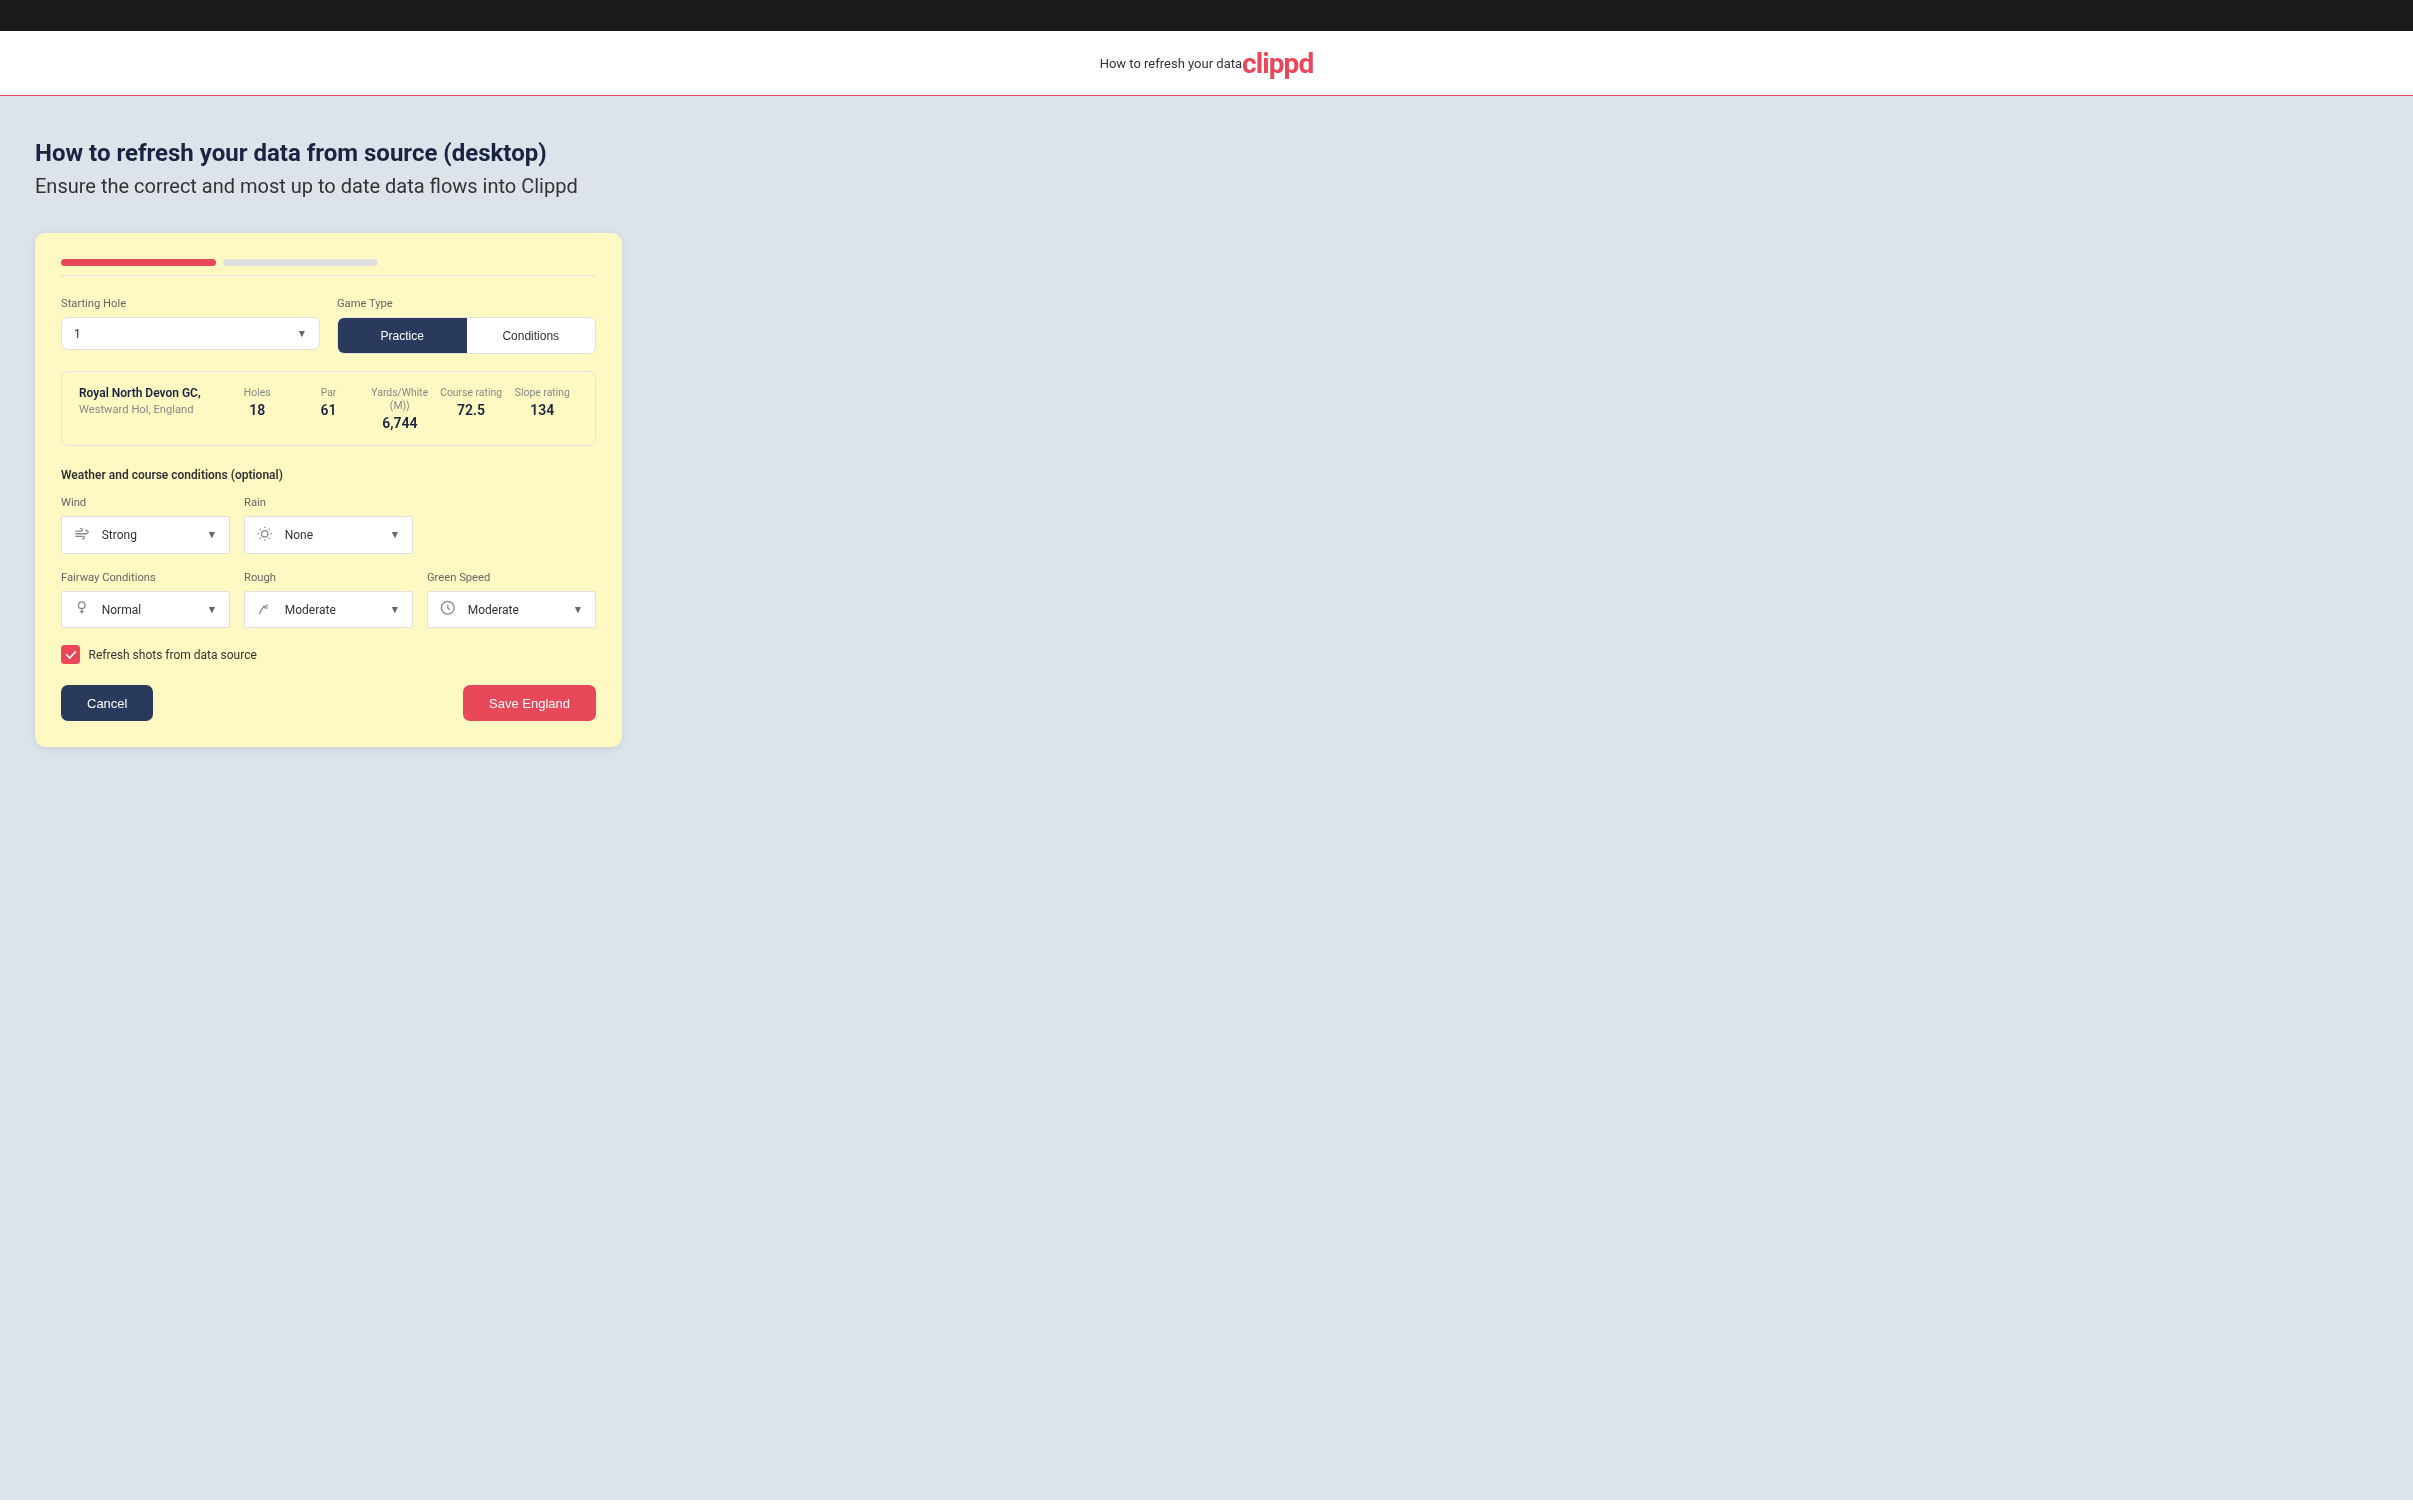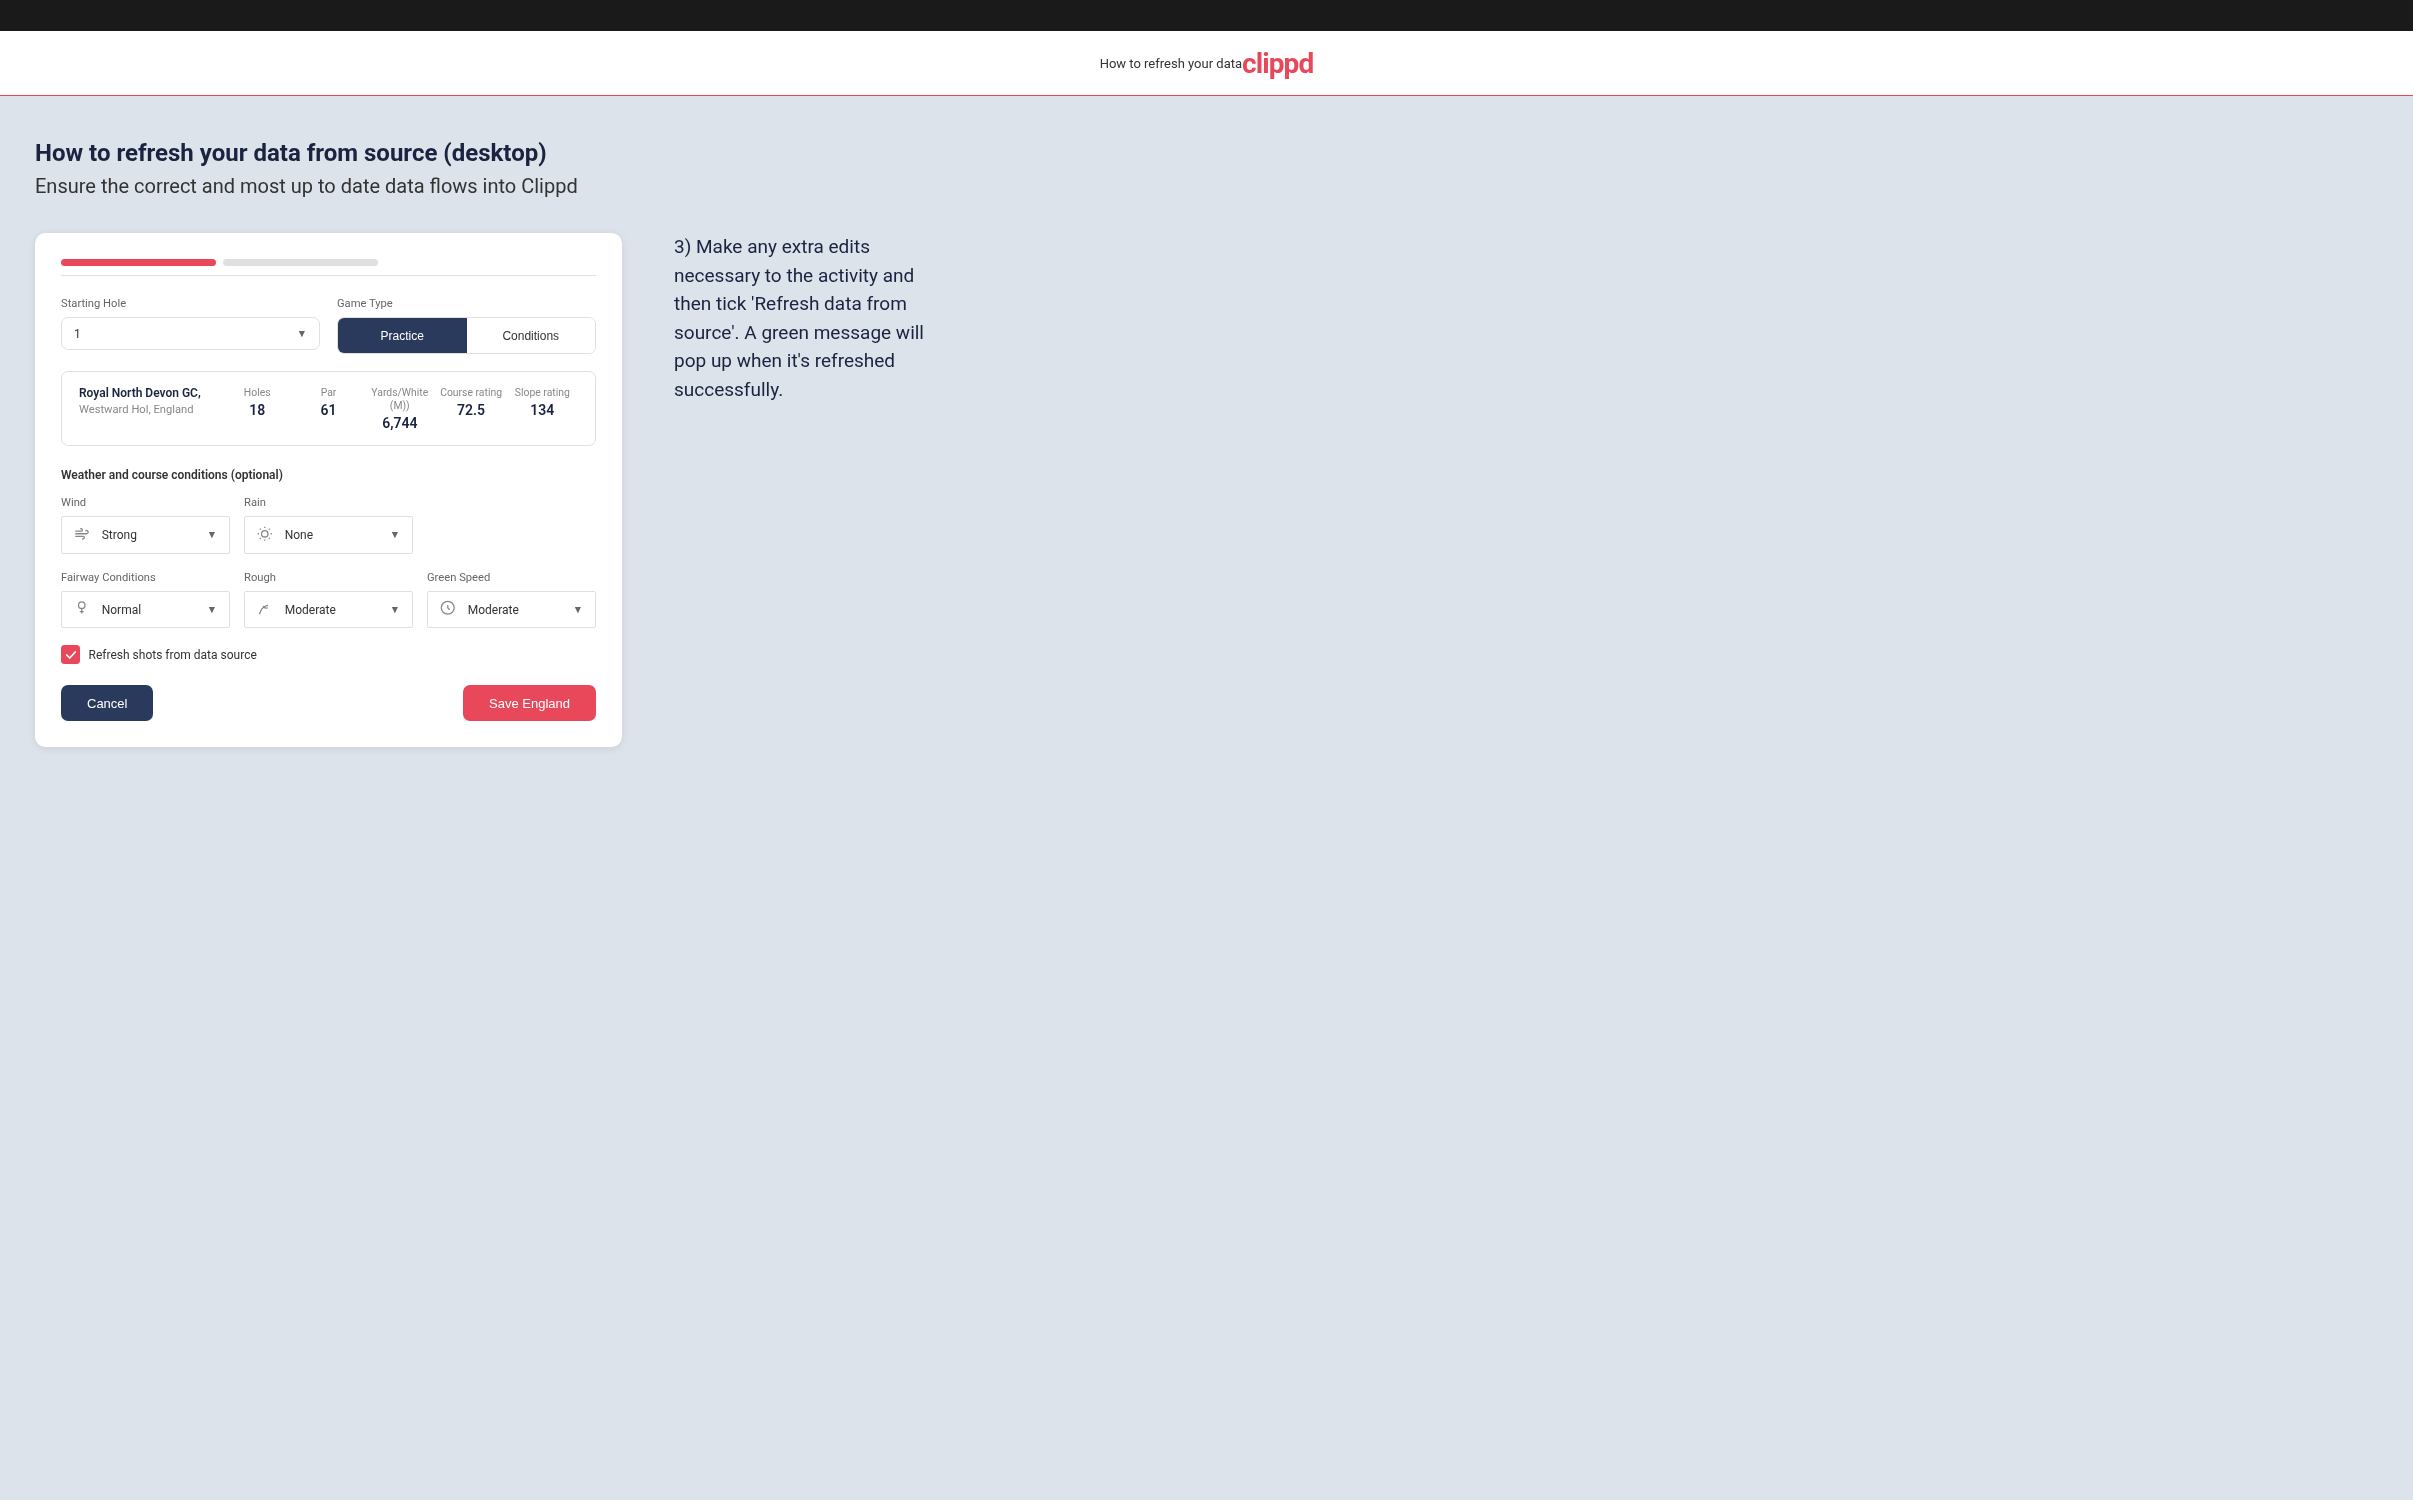--- a/index.html
+++ b/index.html
@@ -56,21 +56,21 @@
       margin-bottom: 35px;
     }
 
     .content-area {
       display: flex;
       gap: 52px;
       align-items: flex-start;
     }
 
     .form-card {
-      background: #ffffff;
+      background: #fef9c3;
       border-radius: 10.4px;
       padding: 26px;
       width: 587px;
       flex-shrink: 0;
       box-shadow: 0 1.7px 8.6px rgba(0,0,0,0.08);
     }
 
     .form-top-tabs {
       display: flex;
       gap: 0;
@@ -474,22 +474,19 @@
         <span class="checkbox-label">Refresh shots from data source</span>
       </div>
 
       <div class="button-row">
         <button class="btn-cancel">Cancel</button>
         <button class="btn-save">Save England</button>
       </div>
 
     </div>
 
-    <div class="instruction-text">
-      <p>3) Make any extra edits necessary to the activity and then tick 'Refresh data from source'. A green message will pop up when it's refreshed successfully.</p>
-    </div>
   </div>
 </div>
 
 <div class="footer">
   
 </div>
 
 
 </body></html>

